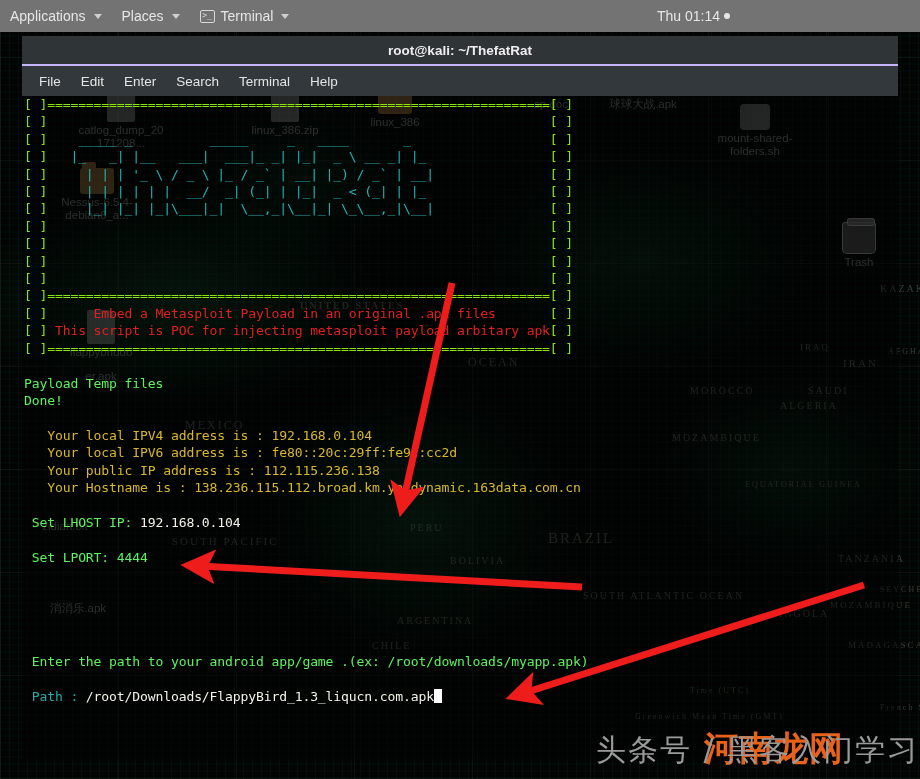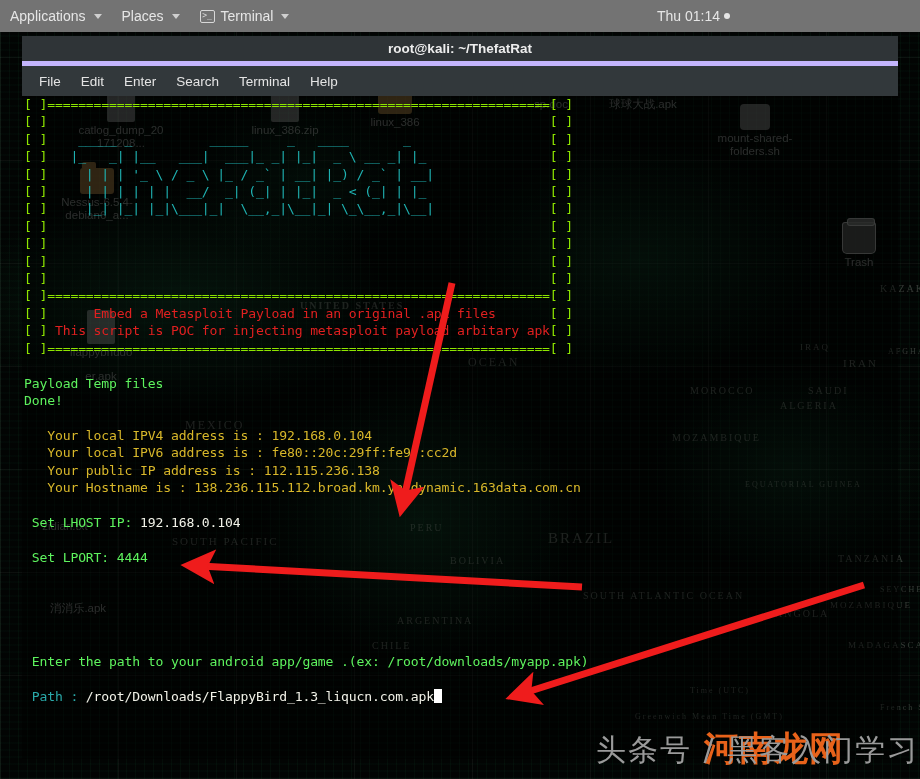--- a/index.html
+++ b/index.html
@@ -111,21 +111,21 @@
   }
   #clock { display: flex; align-items: center; gap: 4px; font-size: 14px; }
   .dot { width: 6px; height: 6px; border-radius: 50%; background: #e6e6e6; display:inline-block;}
 
   
   #window {
     position: absolute; left: 22px; top: 36px; width: 876px; height: 723px;
     z-index: 20;
   }
   #titlebar {
-    height: 30px; background: #2f3437; border-bottom: 5px solid #c4b5fd;
+    height: 30px; background: #2f3437; border-bottom: 2px solid #c4b5fd;
     display: flex; align-items: center; justify-content: center;
     color: #ededed; font-size: 13.5px; font-family: "Liberation Sans", sans-serif;
     font-weight: bold;
   }
   #menubar {
     height: 30px; background: #32383b;
     display: flex; align-items: center; gap: 2px; padding-left: 8px;
     color: #e4e4e4; font-size: 13.5px; font-family: "Liberation Sans", sans-serif;
   }
   .menu-item { padding: 3px 9px; border-radius: 2px; }

